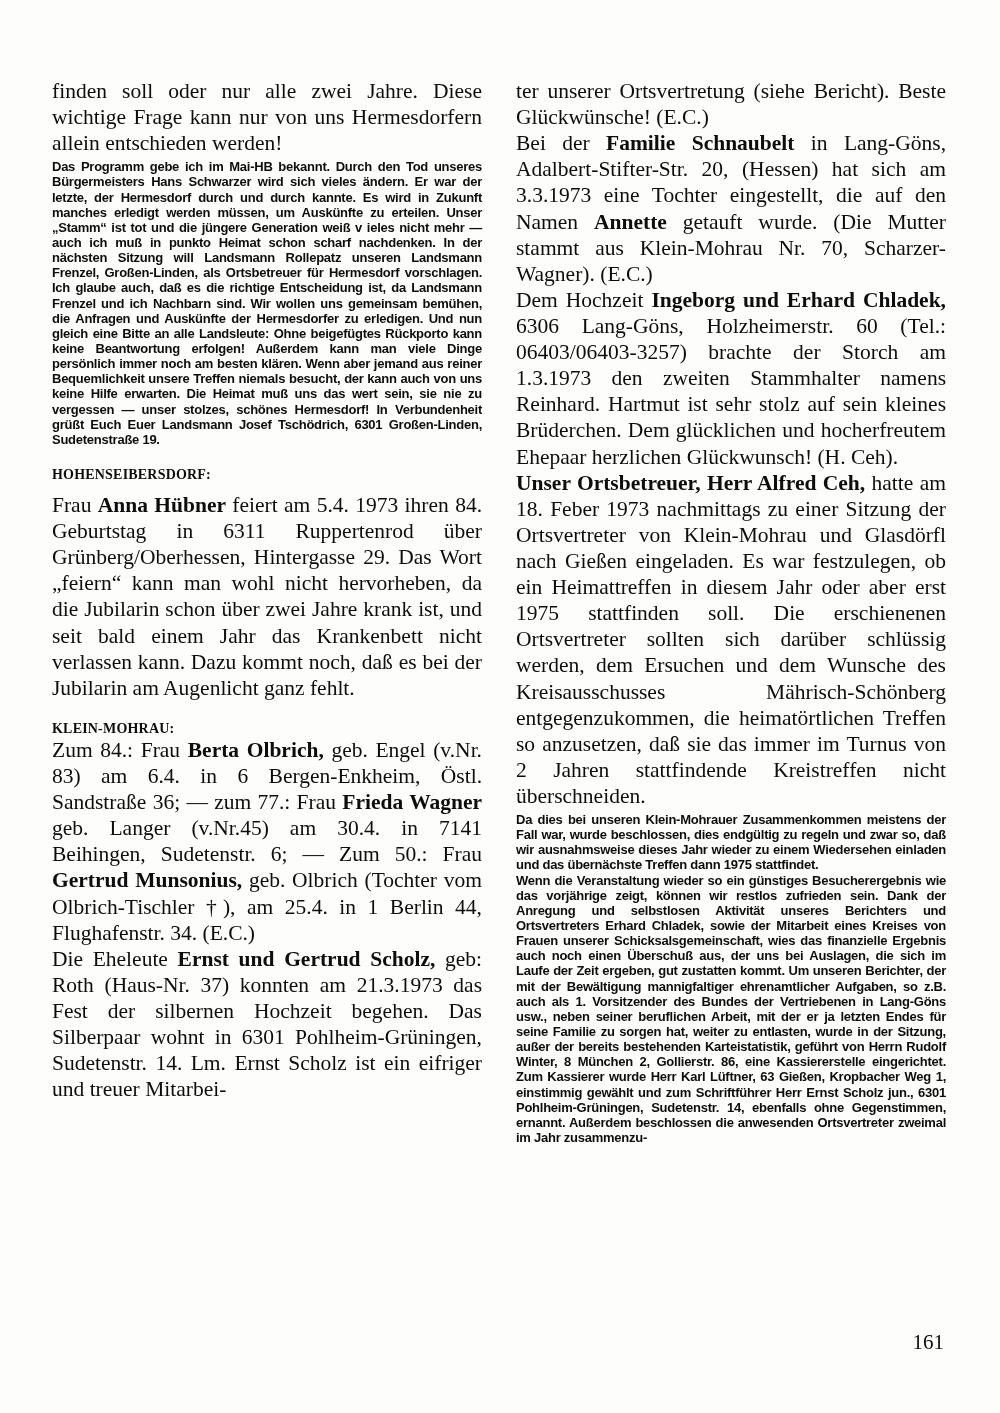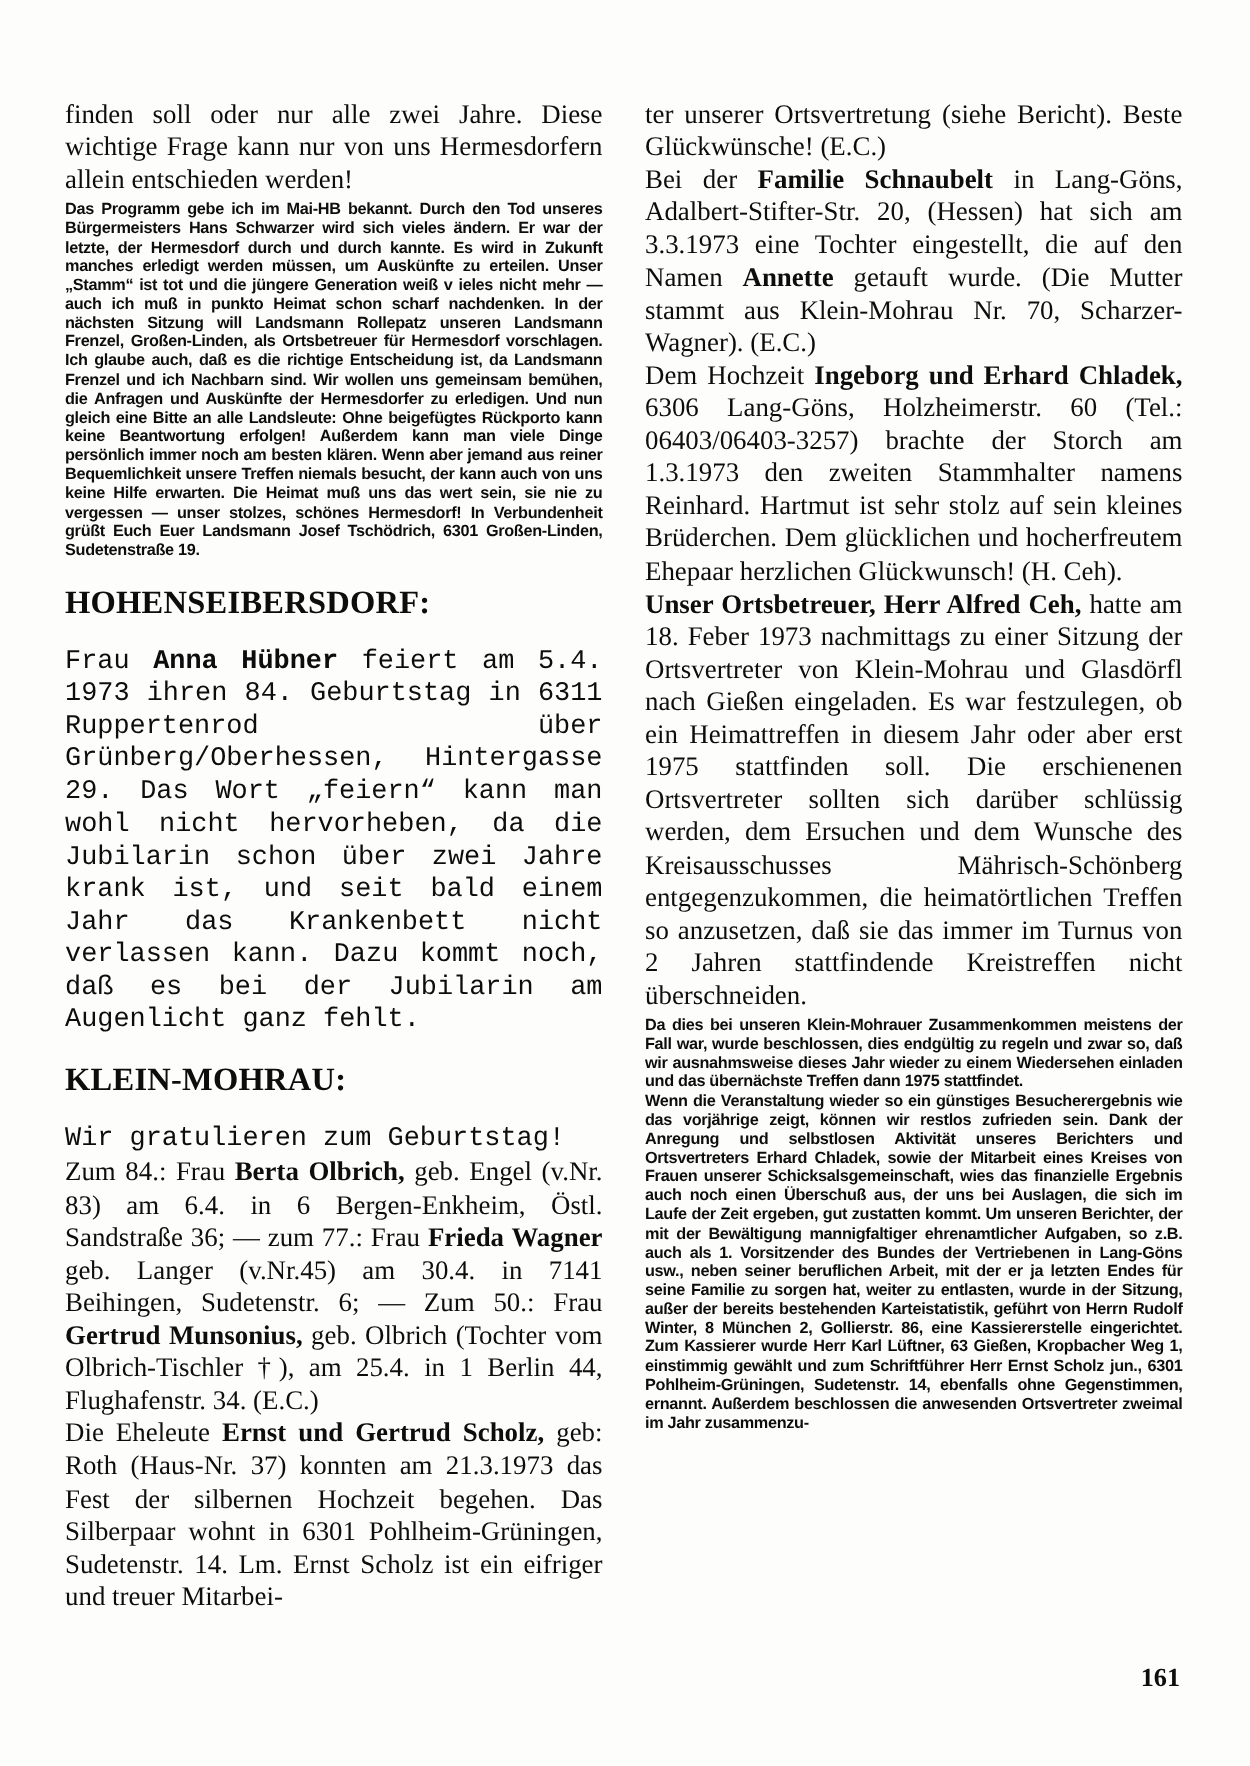--- a/index.html
+++ b/index.html
@@ -48,35 +48,35 @@
     font-family: "Liberation Sans", sans-serif;
     font-size: 13px;
     line-height: 1.165;
     letter-spacing: -0.25px;
     font-weight: 600;
     text-align: justify;
   }
   .small b { font-weight: 800; }
   .big b { font-weight: 700; }
   .heading {
-    font-size: 26px;
+    font-size: 14px;
     font-weight: 700;
     font-family: "Liberation Serif", serif;
     margin: 0;
     letter-spacing: 0.2px;
   }
   .sp-before-lg { margin-top: 20px; }
-  .sp-before-sm { margin-top: 19px; font-family: Liberation Mono, monospace; }
+  .sp-before-sm { margin-top: 9px; }
   .sp-tiny { margin-top: 3px; }
   .pagenum {
     position: absolute;
     right: 56px;
     bottom: 58px;
     font-size: 21px;
-    font-weight: 700;
+    font-weight: 400;
     font-family: "Liberation Serif", serif;
   }
 </style>
 </head>
 <body>
 
 <div class="page">
   <div class="columns">
 
     <div class="col">
@@ -90,21 +90,20 @@
 
       <p class="heading sp-before-lg">HOHENSEIBERSDORF:</p>
 
       <p class="big sp-before-sm">
         <span>Frau </span><b>Anna Hübner</b><span> feiert am 5.4. 1973 ihren 84. Geburtstag in 6311 Ruppertenrod über Grünberg/Oberhessen, Hintergasse 29. Das Wort „feiern“ kann man wohl nicht hervorheben, da die Jubilarin schon über zwei Jahre krank ist, und seit bald einem Jahr das Krankenbett nicht verlassen kann. Dazu kommt noch, daß es bei der Jubilarin am Augenlicht ganz fehlt.</span>
       </p>
 
 
       <p class="heading sp-before-lg">KLEIN-MOHRAU:</p>
 
-      <p class="big sp-before-sm">Wir gratulieren zum Geburtstag!</p>
 
       <p class="big">
         <span>Zum 84.: Frau </span><b>Berta Olbrich,</b><span> geb. Engel (v.Nr. 83) am 6.4. in 6 Bergen-Enkheim, Östl. Sandstraße 36; — zum 77.: Frau </span><b>Frieda Wagner</b><span> geb. Langer (v.Nr.45) am 30.4. in 7141 Beihingen, Sudetenstr. 6; — Zum 50.: Frau </span><b>Gertrud Munsonius,</b><span> geb. Olbrich (Tochter vom Olbrich-Tischler †), am 25.4. in 1 Berlin 44, Flughafenstr. 34. (E.C.)</span>
       </p>
 
       <p class="big">
         <span>Die Eheleute </span><b>Ernst und Gertrud Scholz,</b><span> geb: Roth (Haus-Nr. 37) konnten am 21.3.1973 das Fest der silbernen Hochzeit begehen. Das Silberpaar wohnt in 6301 Pohlheim-Grüningen, Sudetenstr. 14. Lm. Ernst Scholz ist ein eifriger und treuer Mitarbei-</span>
       </p>
 
     </div>

